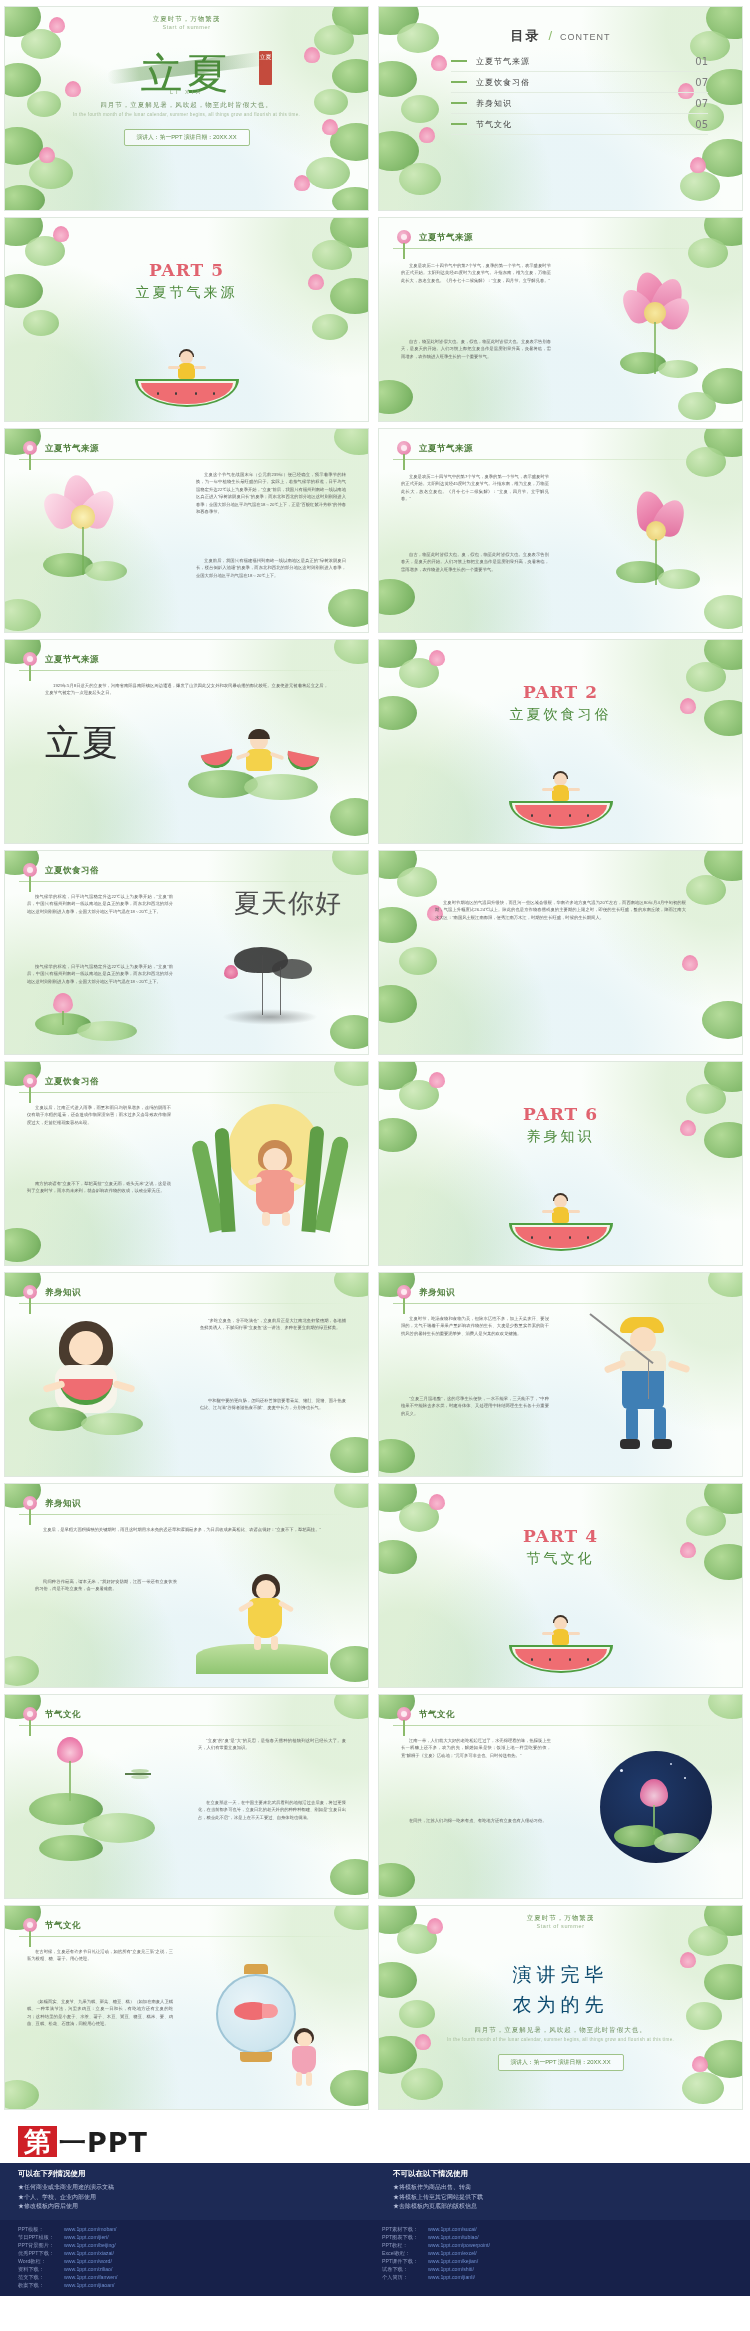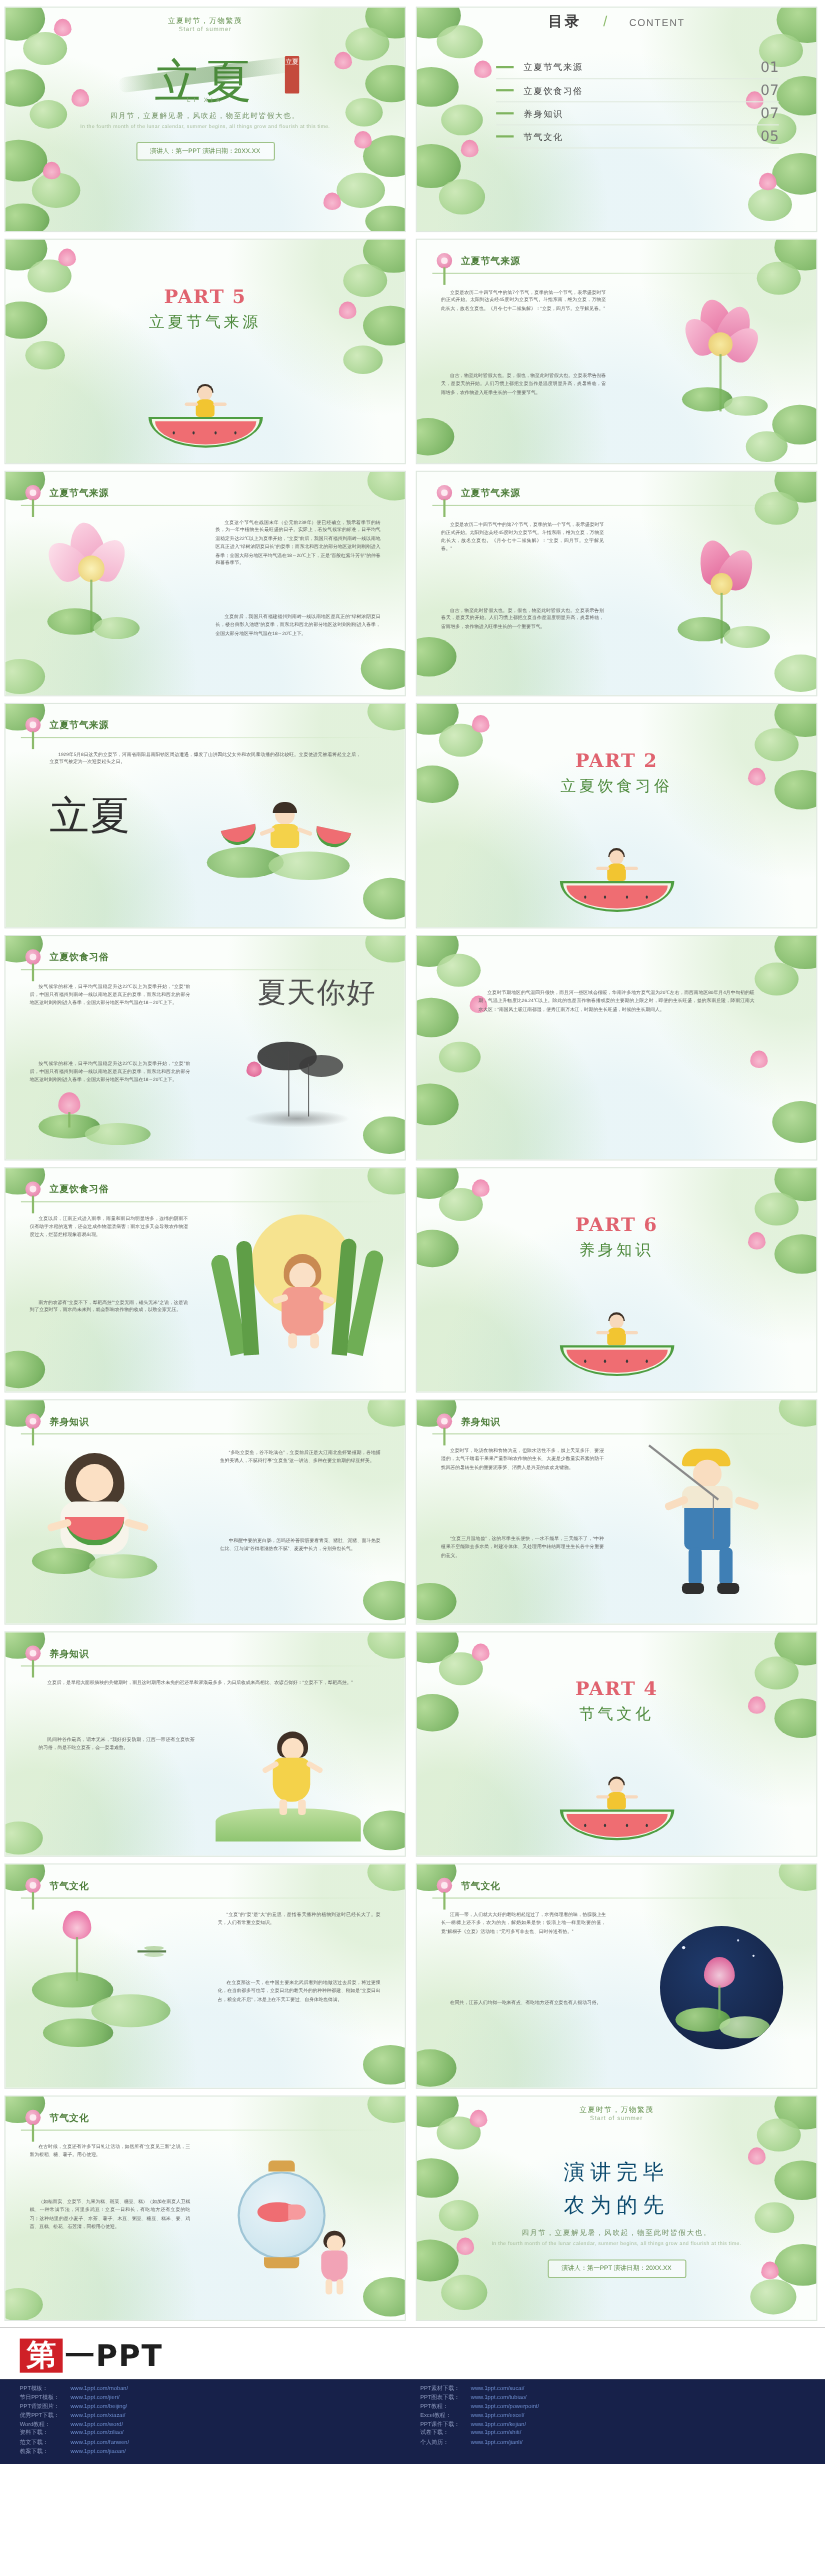--- a/index.html
+++ b/index.html
@@ -165,38 +165,38 @@
     line-height: 1.15;
     text-align: center;
     padding-top: 3px;
     letter-spacing: 0;
     z-index: 4;
     opacity: .9;
   }
 
   
   .toc-head {
-    position: absolute; left: 50%; top: 4px;
-    transform: translateX(-50%);
-    display: flex; align-items: baseline; gap: 20px;
+    position: absolute; left: 50%; top: 20px;
+    transform: translateX(-50%);
+    display: flex; align-items: baseline; gap: 8px;
   }
   .toc-head .cn { font-size: 13px; color: #3f3f3f; font-weight: bold; letter-spacing: 2px; }
   .toc-head .slash { font-size: 13px; color: #8cbb6b; }
   .toc-head .en { font-size: 9px; color: #6f6f6f; letter-spacing: 1px; }
   .toc-list {
     position: absolute; left: 72px; right: 34px; top: 44px;
   }
   .toc-row {
     display: flex; align-items: center;
     height: 21px;
     border-bottom: 1px solid #e2ece0;
   }
   .toc-row .bar { width: 16px; height: 2px; background: #7fb45f; margin-right: 9px; }
   .toc-row .lbl { font-size: 8px; color: #3d3d3d; letter-spacing: 1px; flex: 1; }
-  .toc-row .num { font-size: 13px; color: #7c7c7c; font-family: "DejaVu Sans", sans-serif; }
+  .toc-row .num { font-size: 10px; color: #7c7c7c; font-family: "DejaVu Sans", sans-serif; }
 
   
   .part-no {
     position: absolute; left: 50%; top: 42px;
     transform: translateX(-50%);
     font-family: "DejaVu Serif", serif;
     font-size: 17px; color: #e0636f; letter-spacing: 1px;
     font-weight: bold;
   }
   .part-cn {
@@ -992,20 +992,34 @@
 </div>
 
 <div class="footer">
   <div class="footer-top">
     <div class="brandwrap">
       <span class="brand-red">第</span>
       <span class="brand-dark">一PPT</span>
     </div>
   </div>
 
+  <div class="terms">
+    <div>
+      <div class="hd">可以在下列情况使用</div>
+      <div class="li">★任何商业或非商业用途的演示文稿</div>
+      <div class="li">★个人、学校、企业内部使用</div>
+      <div class="li">★修改模板内容后使用</div>
+    </div>
+    <div>
+      <div class="hd">不可以在以下情况使用</div>
+      <div class="li">★将模板作为商品出售、转卖</div>
+      <div class="li">★将模板上传至其它网站提供下载</div>
+      <div class="li">★去除模板内页底部的版权信息</div>
+    </div>
+  </div>
 
   <div class="links">
     <div>
       <div class="lrow">
           <span class="k">PPT模板：</span>
           <span class="v">www.1ppt.com/moban/</span>
         </div>
       <div class="lrow">
           <span class="k">节日PPT模板：</span>
           <span class="v">www.1ppt.com/jieri/</span>

